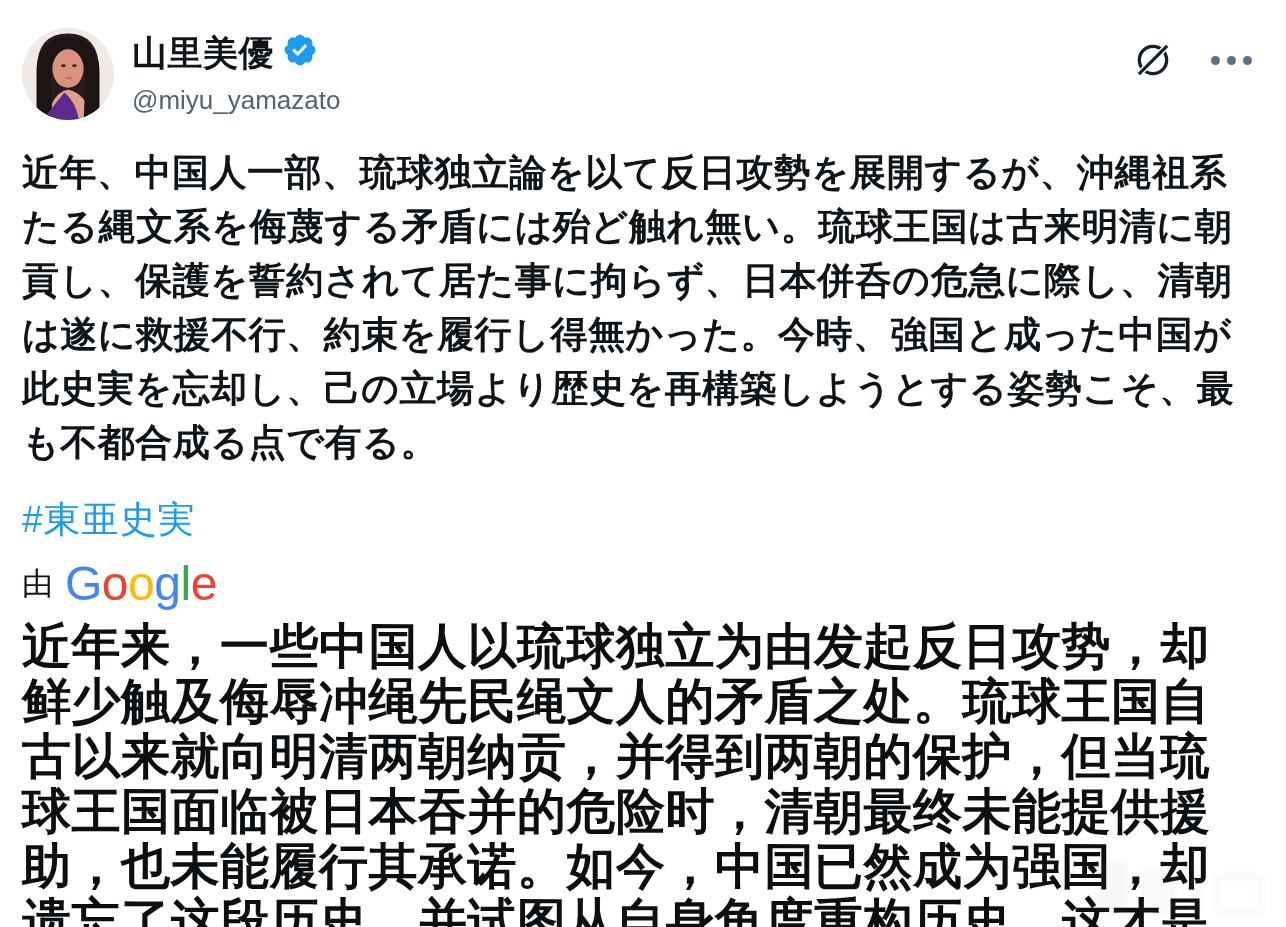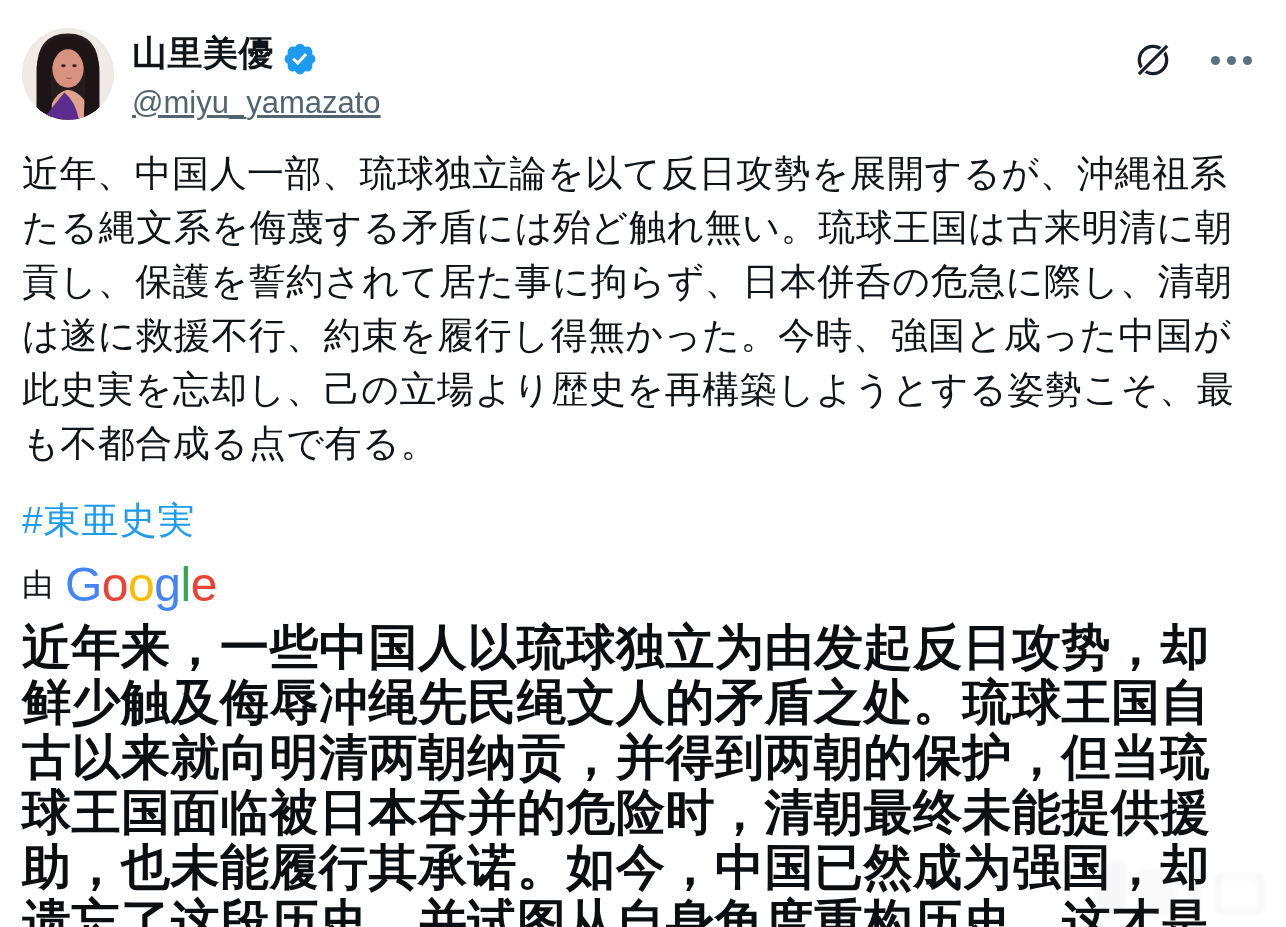--- a/index.html
+++ b/index.html
@@ -15,35 +15,35 @@
 
   
   .header { display: flex; align-items: flex-start; }
   .avatar {
     width: 92px; height: 92px; border-radius: 50%;
     overflow: hidden; flex: 0 0 92px; margin-top: 2px;
     cursor: pointer; background: #efe9e6;
   }
   .avatar svg { display: block; width: 100%; height: 100%; }
   .id-block { margin-left: 18px; padding-top: 4px; }
-  .name-row { display: flex; align-items: flex-end; gap: 8px; }
+  .name-row { display: flex; align-items: flex-start; gap: 8px; }
   .display-name { font-size: 35px; font-weight: 700; letter-spacing: 0.5px; }
   .badge { width: 36px; height: 36px; margin-top: 2px; }
-  .handle { font-size: 31px; color: #536471; margin-top: 8px; font-weight: 400; text-decoration: underline; }
+  .handle { font-size: 26px; color: #536471; margin-top: 8px; font-weight: 400; }
 
   .header-actions { margin-left: auto; display: flex; align-items: center; gap: 38px; padding-top: 14px; padding-right: 6px; }
   .grok-btn { width: 40px; height: 40px; cursor: pointer; }
   .more-btn { display: flex; gap: 7px; cursor: pointer; padding: 6px 0; }
   .more-btn i { width: 9px; height: 9px; border-radius: 50%; background: #5b7083; display: block; }
 
   
   .jp-text {
     margin-top: 26px;
     font-size: 37px; line-height: 54px;
-    font-weight: 400; color: #0f1419;
+    font-weight: 700; color: #0f1419;
     letter-spacing: 0.5px;
     word-break: break-all;
   }
   .hashtag {
     display: inline-block;
     margin-top: 26px;
     font-size: 37px; line-height: 48px;
     color: #1d9bf0; text-decoration: none; cursor: pointer;
     letter-spacing: 1px;
   }

